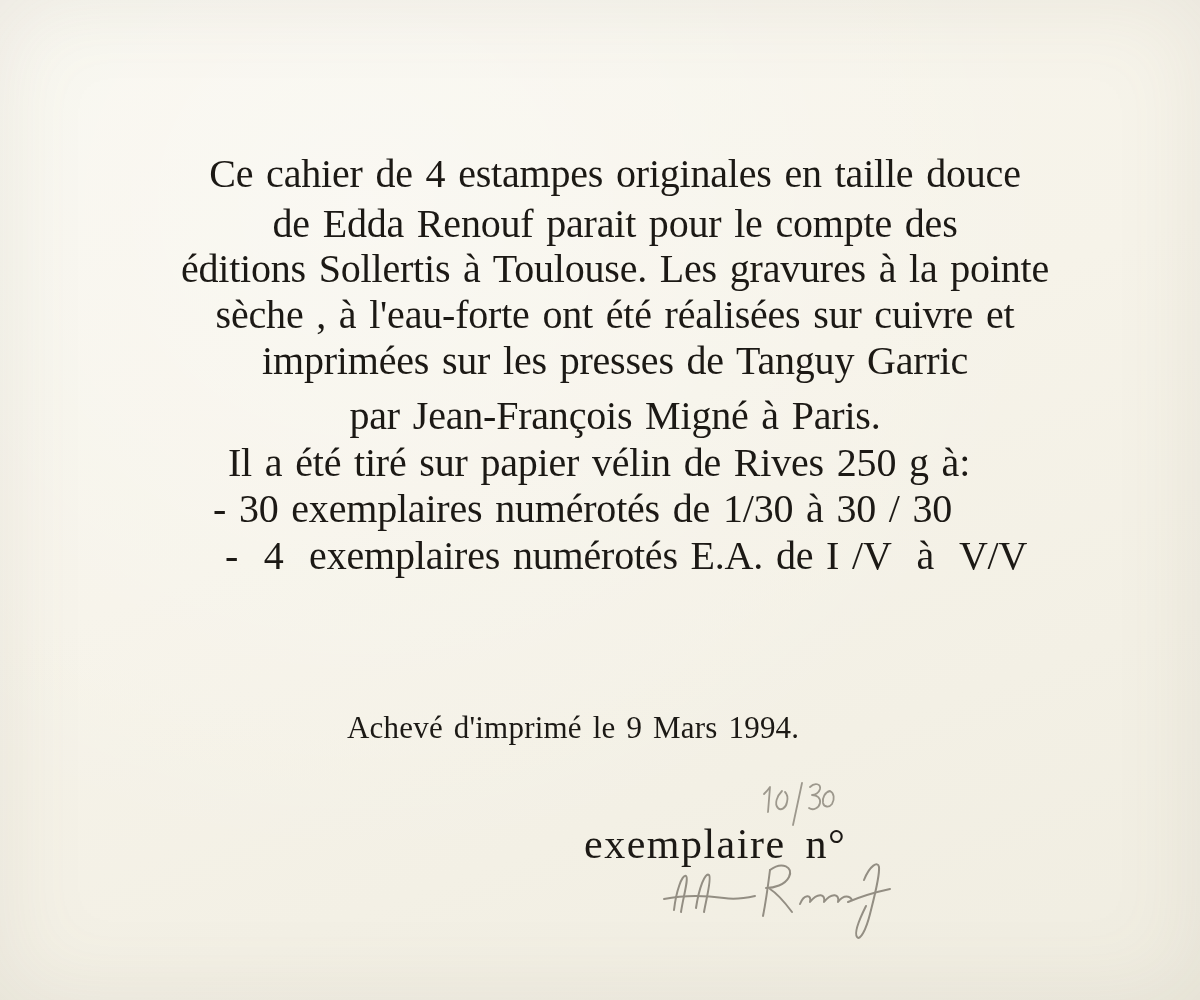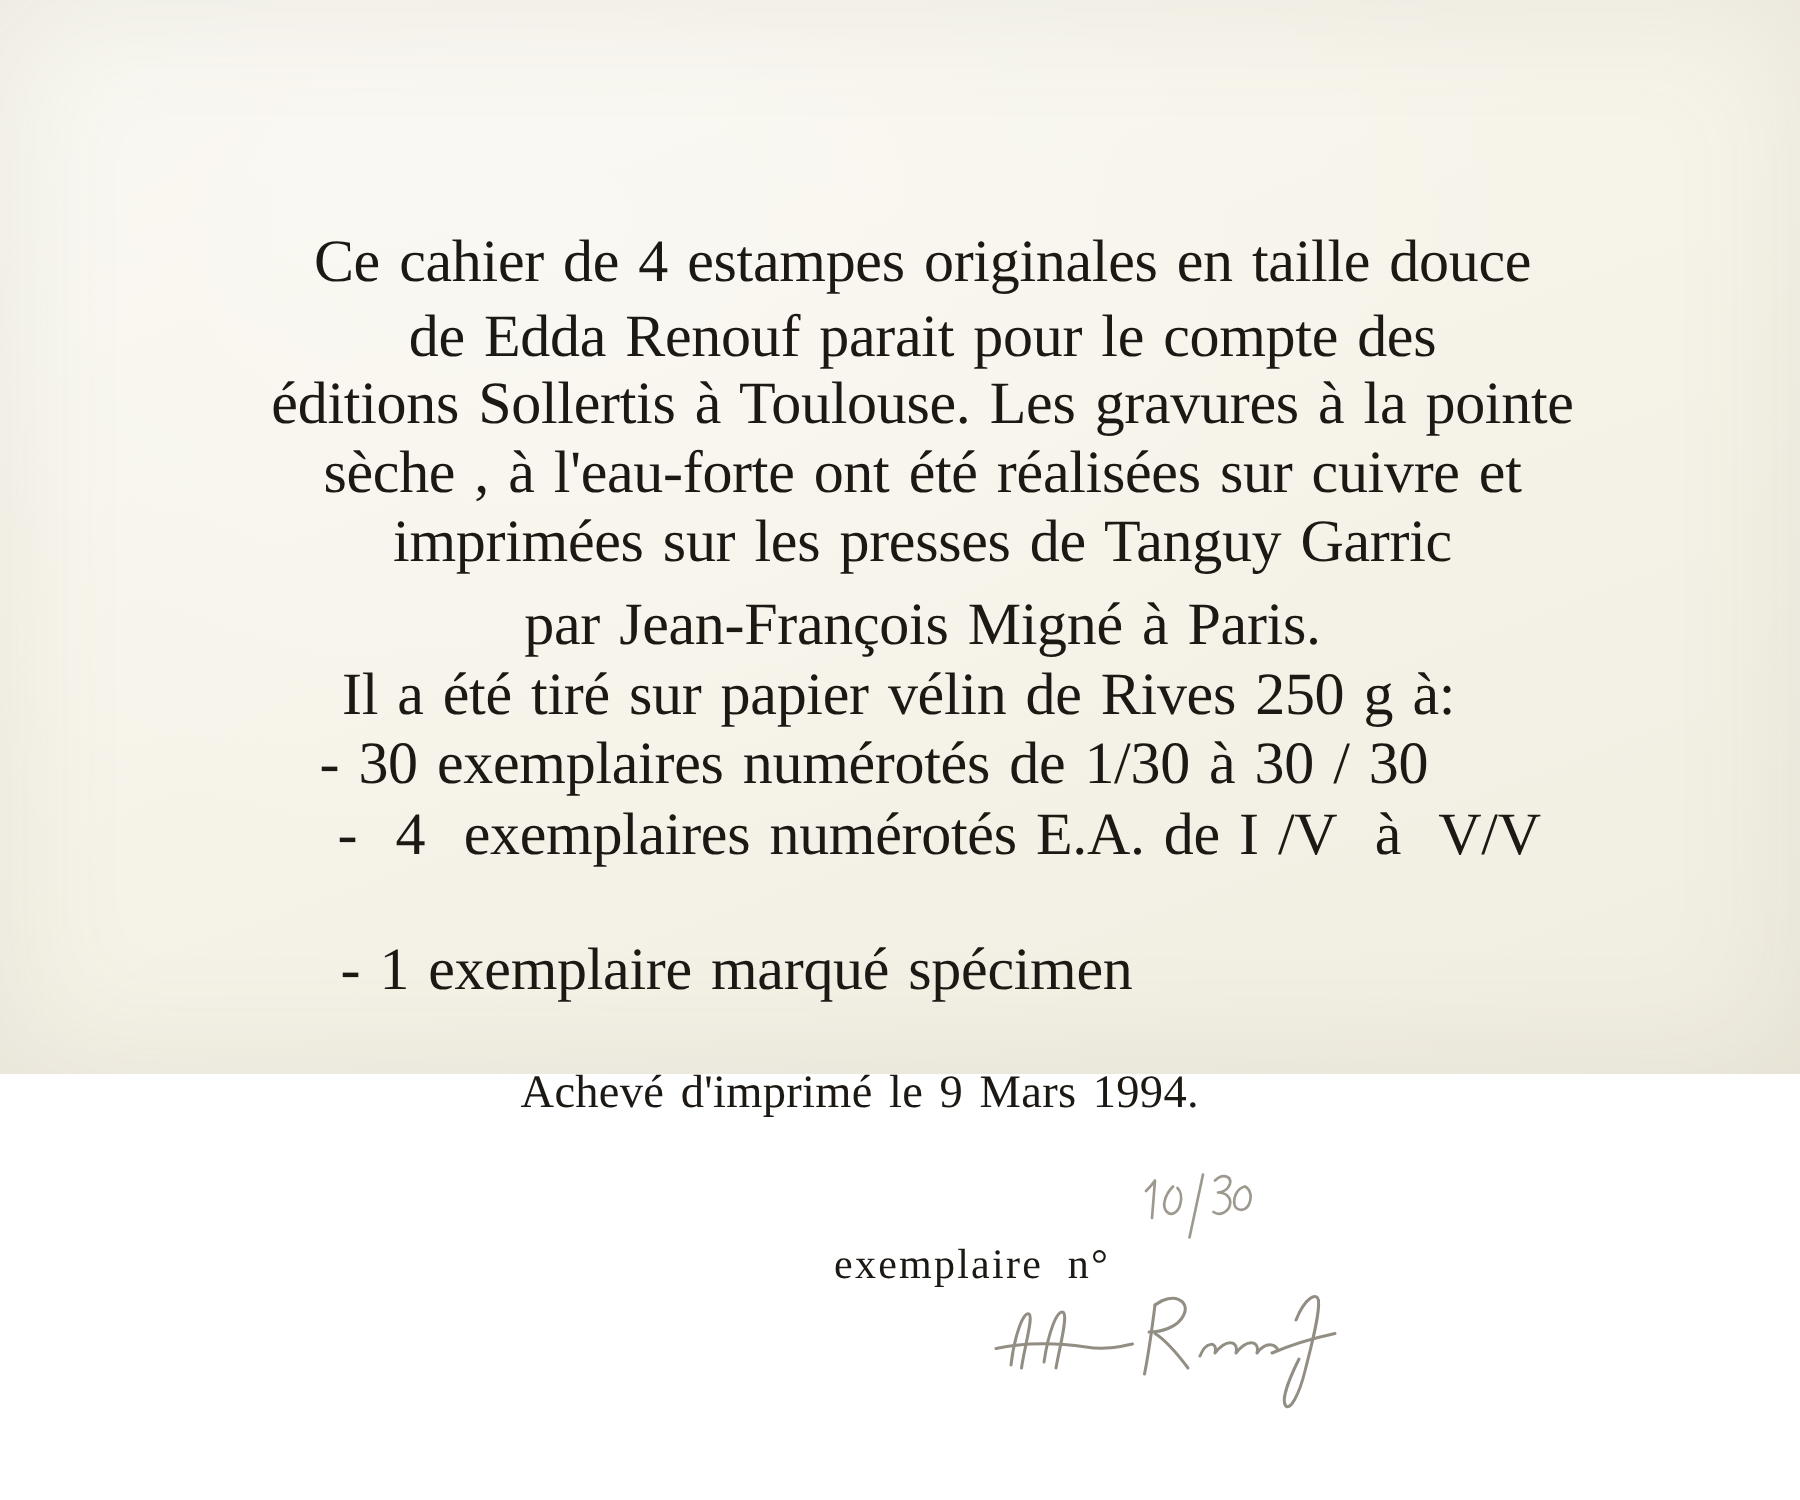--- a/index.html
+++ b/index.html
@@ -6,21 +6,21 @@
     margin: 0;
     padding: 0;
     width: 1200px;
     height: 1000px;
     overflow: hidden;
     font-family: "Liberation Serif", "DejaVu Serif", serif;
   }
   .page {
     position: relative;
     width: 1200px;
-    height: 716px;
+    height: 1000px;
     background:
       radial-gradient(ellipse at 30% 20%, rgba(255,255,255,0.35), rgba(255,255,255,0) 60%),
       linear-gradient(160deg, #f8f6ee 0%, #f6f3e9 45%, #f0ede1 100%);
     box-shadow: inset 0 0 90px rgba(120,110,90,0.10);
     color: #1c1915;
   }
   .line {
     position: absolute;
     left: 15px;
     width: 1200px;
@@ -47,22 +47,22 @@
   .achevement {
     top: 708px;
     left: 347px;
     width: auto;
     font-size: 31px;
     letter-spacing: 0.2px;
   }
   .exemplaire-row {
     position: absolute;
     top: 781px;
-    left: 490px;
-    font-size: 28px;
+    left: 504px;
+    font-size: 42px;
     line-height: 42px;
     letter-spacing: 1.5px;
     word-spacing: 8px;
     white-space: pre;
   }
   .hand-number {
     position: absolute;
     top: 778px;
     left: 752px;
     width: 95px;
@@ -92,21 +92,20 @@
   <div class="line center t1">Ce cahier de 4 estampes originales en taille douce</div>
   <div class="line center t2">de Edda Renouf parait pour le compte des</div>
   <div class="line center t3">éditions Sollertis à Toulouse. Les gravures à la pointe</div>
   <div class="line center t4">sèche , à l'eau-forte ont été réalisées sur cuivre et</div>
   <div class="line center t5">imprimées sur les presses de Tanguy Garric</div>
   <div class="line center t6">par Jean-François Migné à Paris.</div>
 
   <div class="line leftpos l7">Il a été tiré sur papier vélin de Rives 250 g à:</div>
   <div class="line leftpos l8">- 30 exemplaires numérotés de 1/30 à 30 / 30</div>
   <div class="line leftpos l9">-  4  exemplaires numérotés E.A. de I /V  à  V/V</div>
-  <div class="line leftpos l11">- 1 exemplaire marqué spécimen</div>
 
   <div class="line leftpos achevement">Achevé d'imprimé le 9 Mars 1994.</div>
 
   <div class="exemplaire-row">
     <span>exemplaire n°</span>
   </div>
 
   <svg class="hand-number" viewBox="0 0 95 52" role="img" aria-label="16/30">
 
     <path class="pencil-stroke thin" d="M12,16 q4,-4 6,-7 l-2,25"></path>

